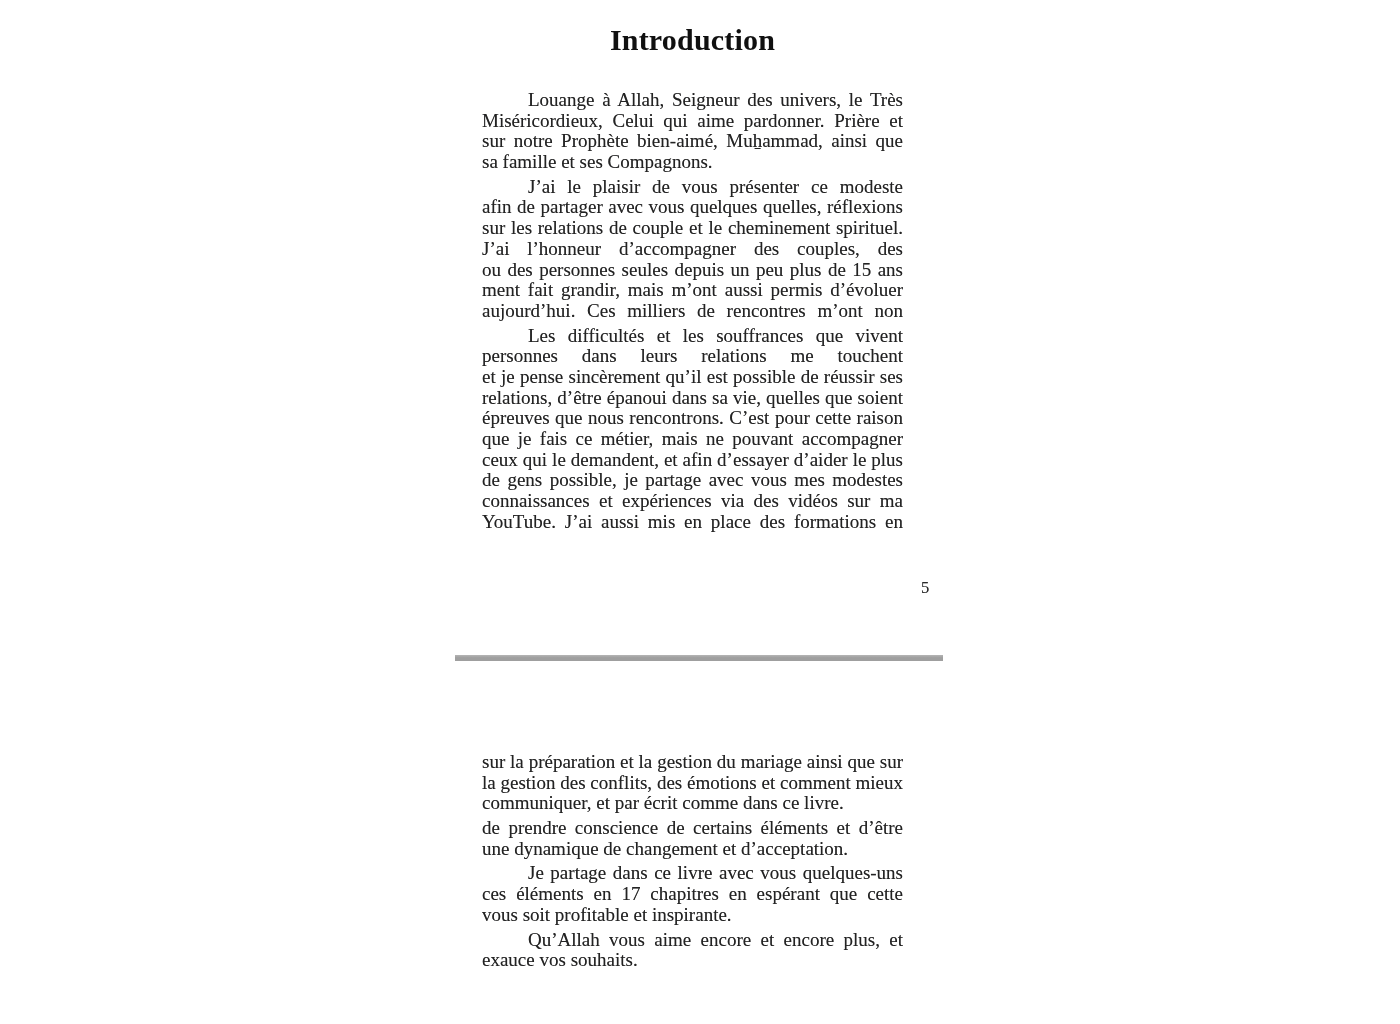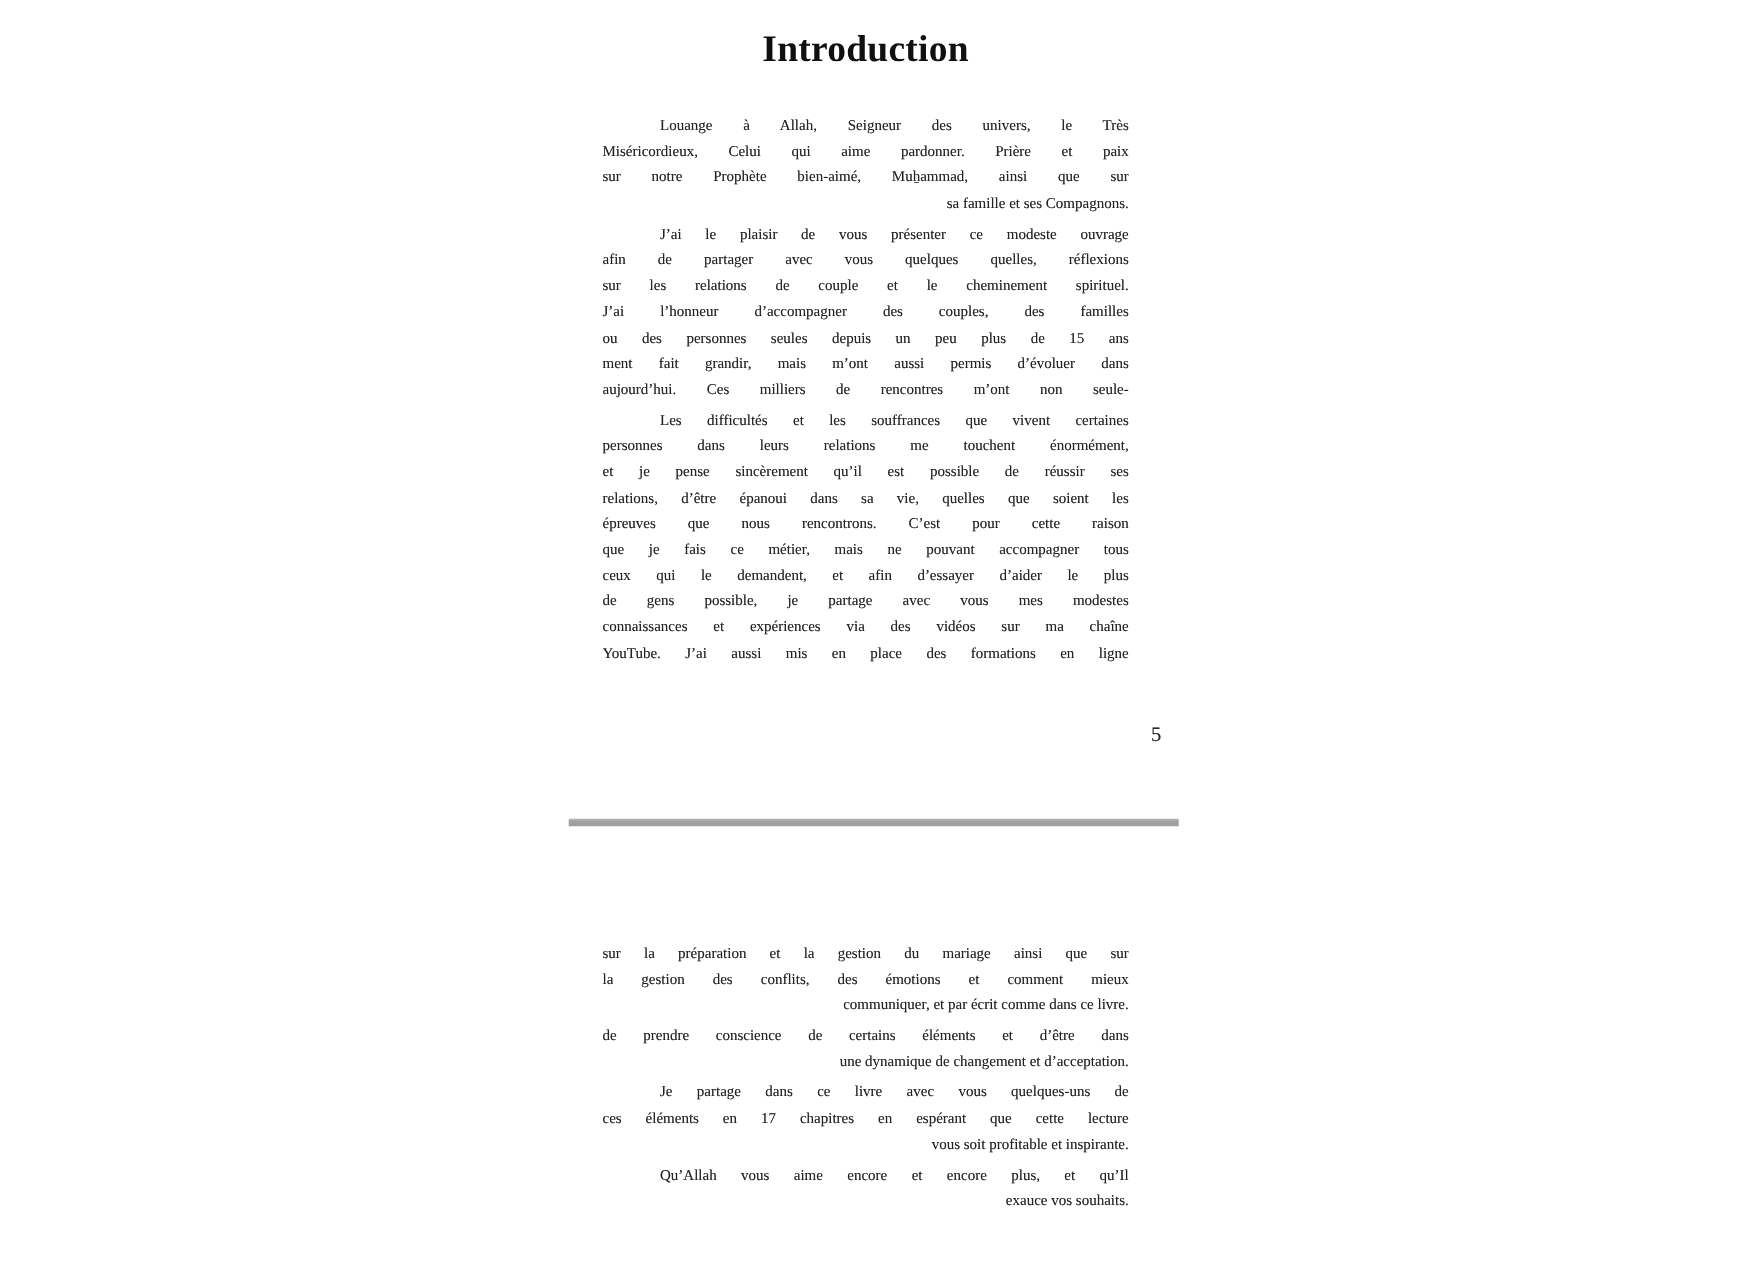--- a/index.html
+++ b/index.html
@@ -36,30 +36,30 @@
   .text-col {
     position: absolute;
     left: 482px;
     width: 421px;
   }
   .text-col-top { top: 90px; }
   .text-col-bottom { top: 752px; }
   .para { margin: 0 0 4px 0; }
   .para:last-child { margin-bottom: 0; }
   .line {
-    font-size: 12px;
+    font-size: 19px;
     line-height: 20.7px;
     height: 20.7px;
     overflow: hidden;
     text-align: justify;
     text-align-last: justify;
     text-shadow: 0 0 0.5px rgba(35, 35, 38, 0.45);
   }
   .line.last {
-    text-align: right;
+    text-align: left;
     text-align-last: auto;
   }
   .line.ind { text-indent: 46px; }
   .page-number {
     position: absolute;
     left: 905px; top: 578px;
     width: 40px;
     text-align: center;
     font-size: 16.5px;
     color: var(--pagenum-text, #2a2a2a);

